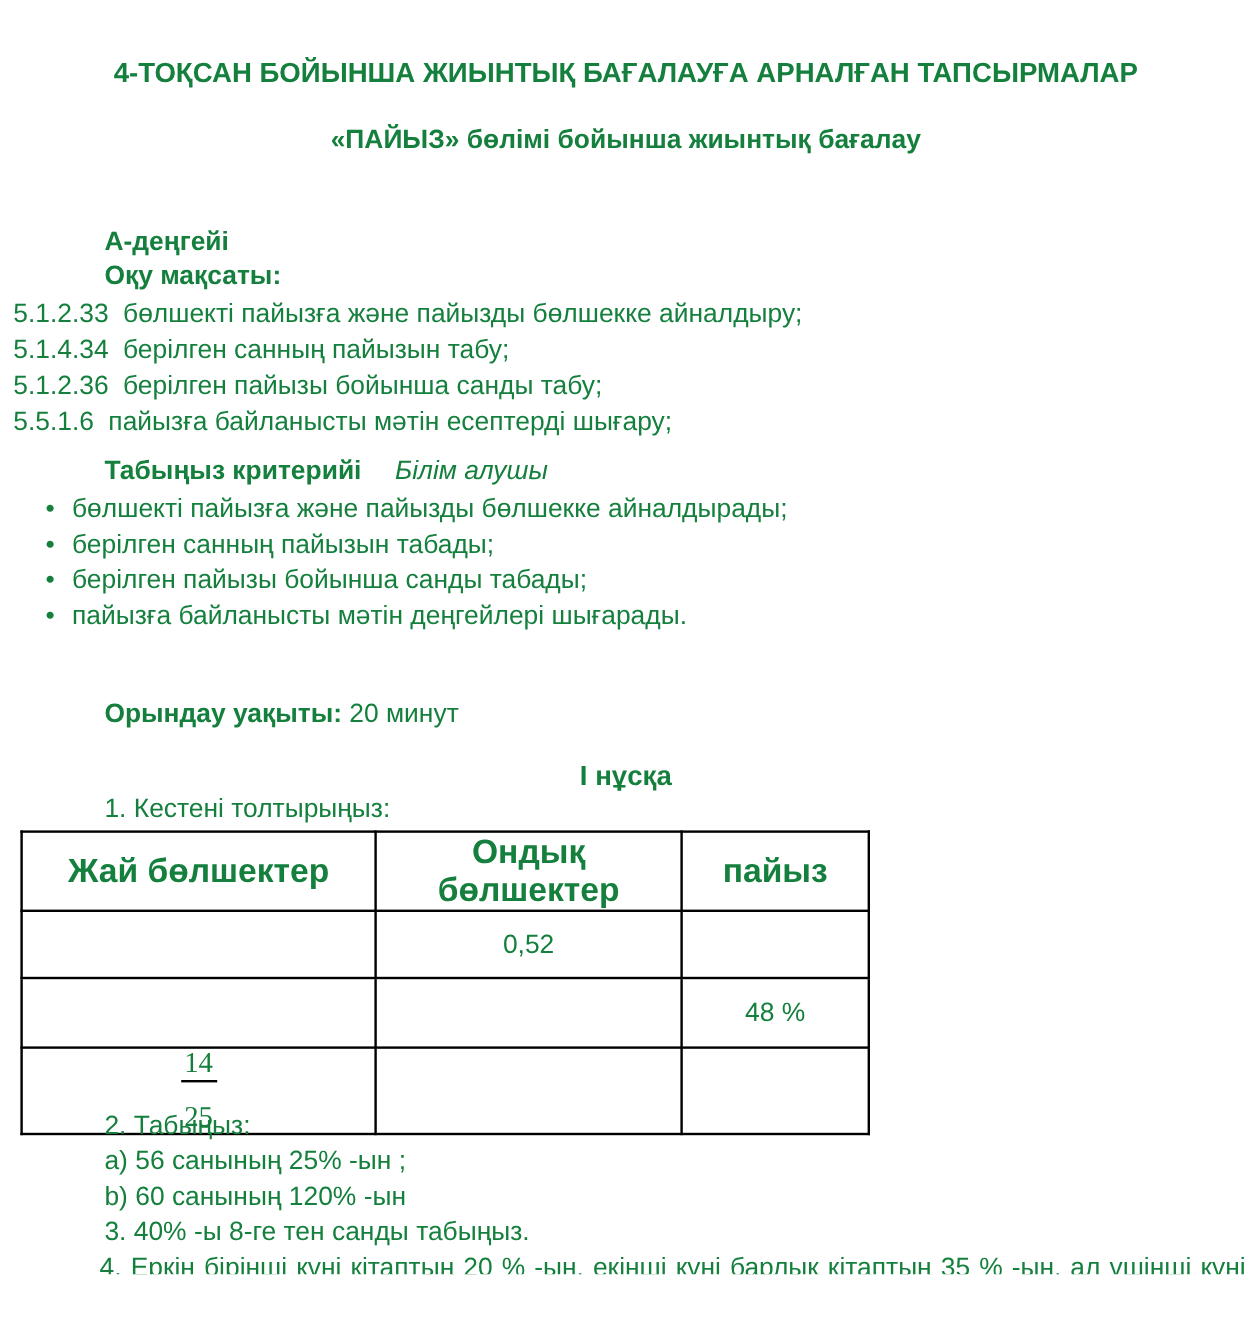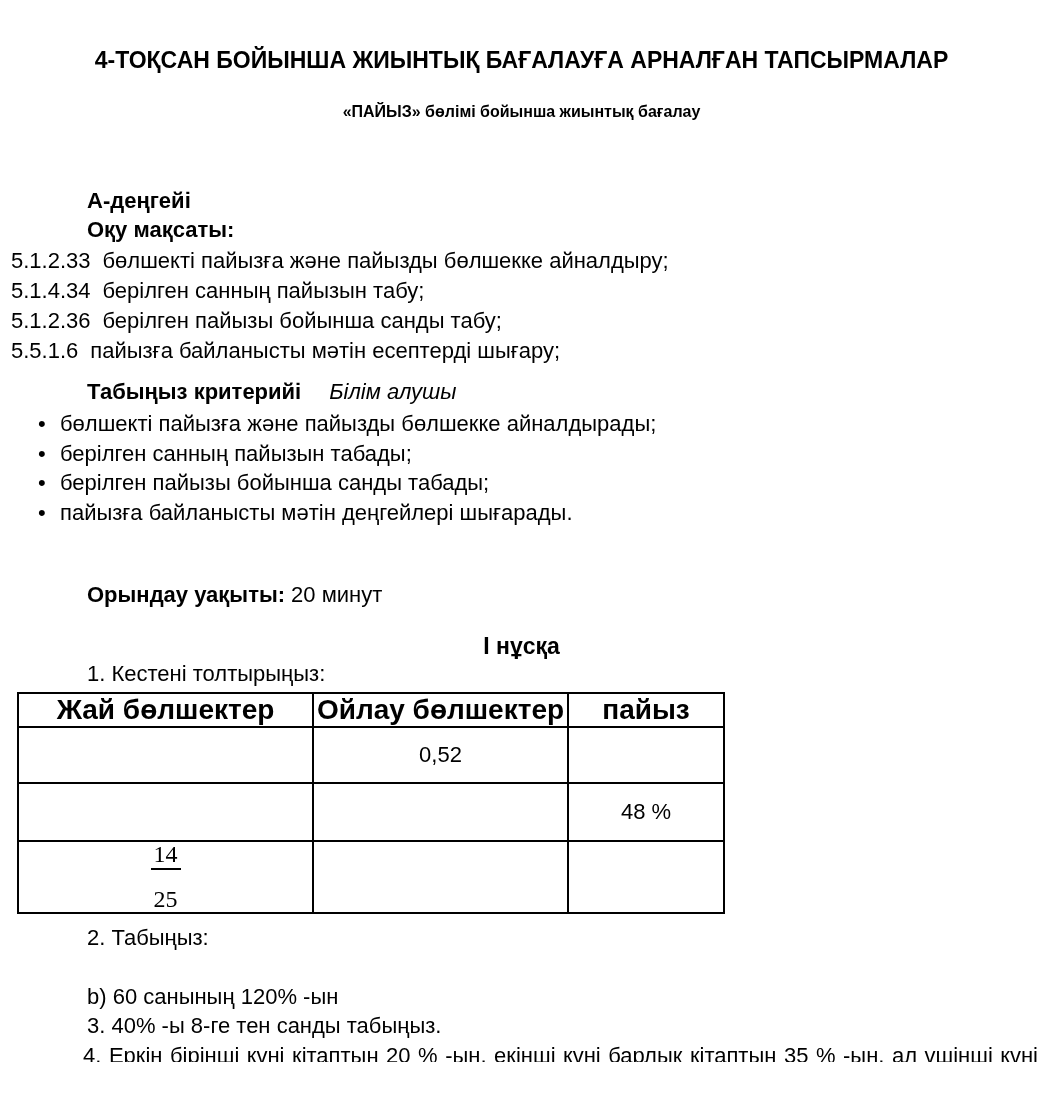--- a/index.html
+++ b/index.html
@@ -2,30 +2,30 @@
 <html><head>
 <meta charset="utf-8">
 <style>
   html,body { margin:0; padding:0; background:#ffffff; }
   .page {
     position:relative;
     width:1043px; height:1062px;
     background:#ffffff;
     font-family:"Liberation Sans", sans-serif;
     font-size:22px;
-    color:#000000;
+    color:#15803d;
     overflow:hidden;
   }
   .abs { position:absolute; }
   .b { font-weight:bold; }
   .i { font-style:italic; }
   .center { left:0; width:1043px; text-align:center; }
 
   .doc-title    { top:47px;  font-size:23px; }
-  .doc-subtitle { top:103px; font-size:16px; }
+  .doc-subtitle { top:103px; font-size:22px; }
 
   .level-heading      { left:87px; top:188px; }
   .objectives-heading { left:87px; top:217px; }
 
   .objectives { left:11px; top:246px; line-height:30px; }
   .objective-code { display:inline-block; margin-right:12px; }
 
   .criteria-line { left:87px; top:379px; }
   .criteria-note { margin-left:28px; }
 
@@ -132,21 +132,21 @@
   </div>
 
   <div class="abs center b variant-heading">І нұсқа</div>
 
   <div class="abs task1-label">1. Кестені толтырыңыз:</div>
 
   <table class="fill-table">
     <tbody>
         <tr class="hdr">
       <th class="col1 b">Жай бөлшектер</th>
-      <th class="col2 b">Ойлау бөлшектер</th>
+      <th class="col2 b">Ондық бөлшектер</th>
       <th class="col3 b">пайыз</th>
     </tr>
     <tr class="row1">
       <td></td>
       <td>0,52</td>
       <td></td>
     </tr>
     <tr class="row2">
       <td></td>
       <td></td>
@@ -159,17 +159,18 @@
           <span class="den">25</span>
         </span>
       </td>
       <td></td>
       <td></td>
     </tr>
   </tbody>
     </table>
 
   <div class="abs task2-label">2. Табыңыз:</div>
+  <div class="abs task2a">a) 56 санының 25% -ын ;</div>
   <div class="abs task2b">b) 60 санының 120% -ын</div>
   <div class="abs task3">3. 40% -ы 8-ге тен санды табыңыз.</div>
   <div class="abs task4">4. Еркін бірінші күні кітаптың 20 % -ын, екінші күні барлық кітаптың 35 % -ын, ал үшінші күні қалған 90 бетін оқыды. Еркін бірінші күні қанша бет оқыған?</div>
 
 </div>
 
 </body></html>

